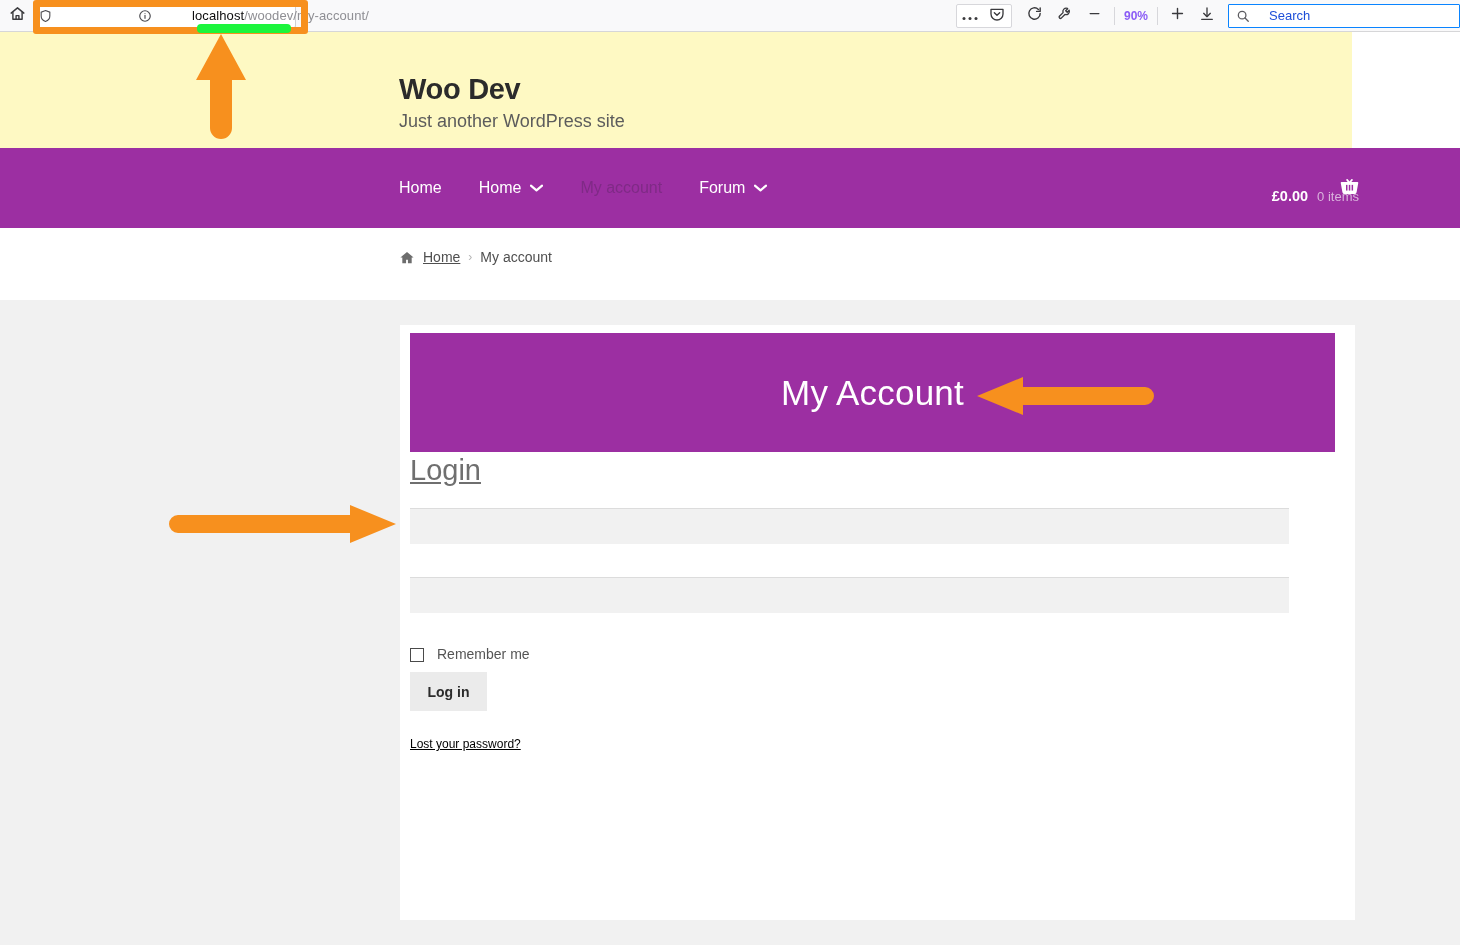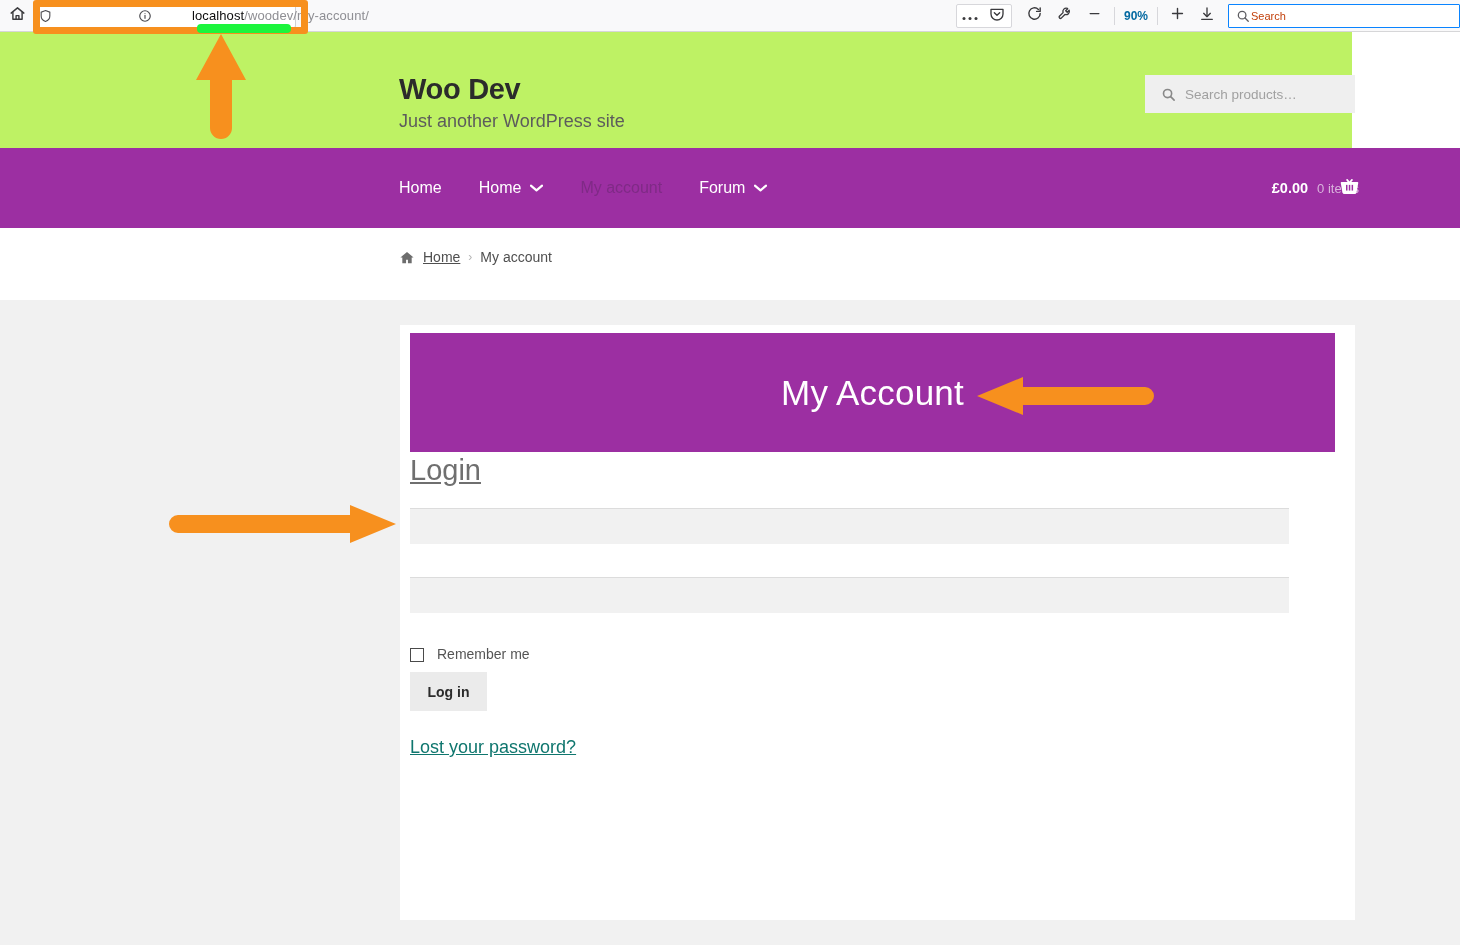--- a/index.html
+++ b/index.html
@@ -62,40 +62,40 @@
     color: #3a3a3d;
   }
   #menu-pocket-group {
     display: flex; align-items: center;
     border: 1px solid #d7d7db; border-radius: 2px;
     height: 24px; background: #fff;
   }
   #menu-pocket-group .tb-btn { height: 22px; width: 27px; }
   .tb-sep { width: 1px; height: 18px; background: #d7d7db; margin: 0 4px; }
   #zoom-level {
-    font-size: 12px; color: #0369a1; padding: 0 5px; font-weight: 600;
+    font-size: 12px; color: #8b5cf6; padding: 0 5px; font-weight: 600;
   }
   #browser-search {
     width: 232px; height: 24px;
     border: 1px solid #0a84ff;
     background: #fff;
     display: flex; align-items: center;
     margin-left: 6px;
     padding-left: 7px;
     border-radius: 1px;
   }
   #browser-search .s-label {
-    font-size: 11px; color: #c2410c; margin-left: 1px;
+    font-size: 13px; color: #1d4ed8; margin-left: 19px;
   }
 
   
   #site-header {
     position: absolute; left: 0; top: 32px;
     width: 1352px; height: 116px;
-    background: #bef264;
+    background: #fef9c3;
   }
   #site-title {
     position: absolute; left: 399px; top: 41px;
     font-size: 29px; font-weight: bold; color: #2b2b2b;
     letter-spacing: -0.3px;
   }
   #site-tagline {
     position: absolute; left: 399px; top: 79px;
     font-size: 18px; color: #5c5c5c;
   }
@@ -126,21 +126,21 @@
     font-size: 16px;
     margin-right: 37px;
     white-space: nowrap;
   }
   .nav-item.current { color: #7f2a86; }
   .nav-caret {
     margin-left: 9px; font-size: 11px; line-height: 1;
     display: inline-block;
   }
   #cart-block {
-    position: absolute; right: 101px; top: 0;
+    position: absolute; right: 101px; top: 8px;
     height: 80px; display: flex; align-items: center;
   }
   #cart-amount { color: #ffffff; font-size: 14.5px; font-weight: bold; }
   #cart-count { color: #d9b3dc; font-size: 13px; margin-left: 9px; }
   #cart-icon {
     position: absolute; right: 99px; top: 29px;
     color: #ffffff;
   }
 
   
@@ -219,21 +219,21 @@
     margin-top: 10px;
     width: 77px; height: 39px;
     background: #ebebeb; border: 0;
     color: #2b2b2b; font-size: 14px; font-weight: bold;
     font-family: "Liberation Sans", sans-serif;
     cursor: pointer;
   }
   #lost-password {
     display: inline-block;
     margin-top: 26px;
-    font-size: 18px; color: #0f766e;
+    font-size: 12px; color: #000000;
     text-decoration: underline;
   }
 
   
   #annotations {
     position: absolute; left: 0; top: 0;
     width: 1460px; height: 945px;
     pointer-events: none;
   }
   #url-highlight-box {
@@ -357,29 +357,20 @@
         </svg>
       </span>
       <span class="s-label">Search</span>
     </div>
   </div>
 </div>
 
 <div id="site-header">
   <div id="site-title">Woo Dev</div>
   <div id="site-tagline">Just another WordPress site</div>
-  <div id="product-search">
-    <span style="display:flex;color:#888">
-      <svg width="15" height="15" viewBox="0 0 24 24" fill="none" stroke="currentColor" stroke-width="2.6" stroke-linecap="round">
-        <circle cx="10.5" cy="10.5" r="6.5"></circle>
-          <path d="M15.5 15.5L21 21"></path>
-      </svg>
-    </span>
-    <span class="ps-label">Search products…</span>
-  </div>
 </div>
 
 <div id="nav-bar">
   <div id="nav-menu">
 
     <div class="nav-item">
       <span>Home</span>
     </div>
 
     <div class="nav-item">

